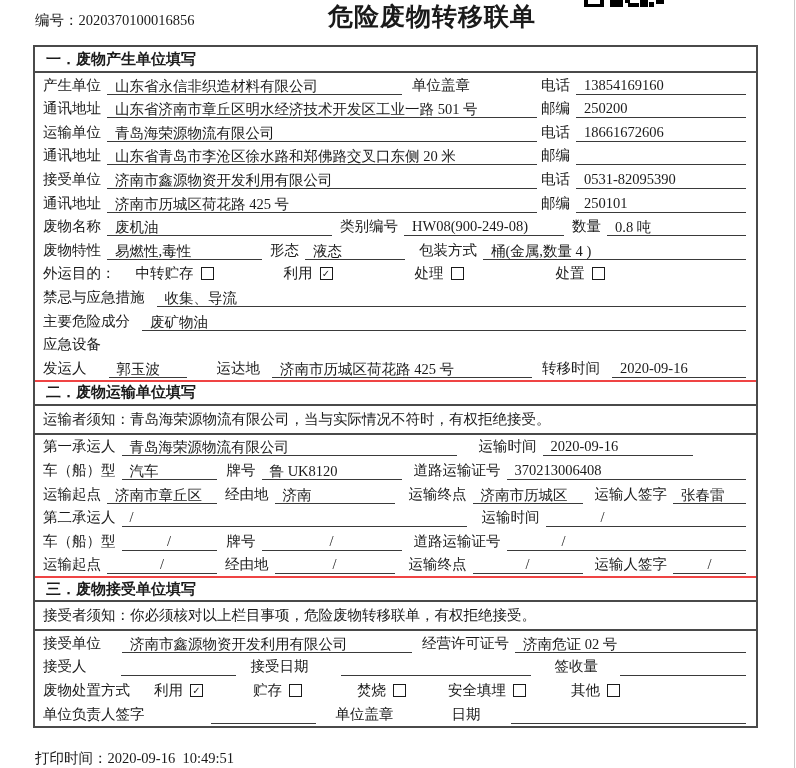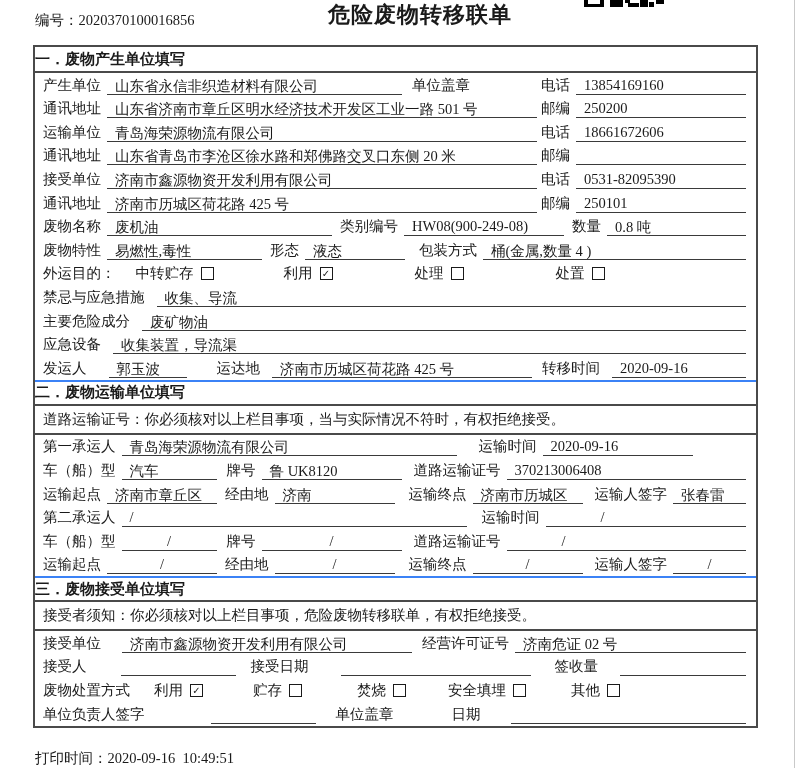--- a/index.html
+++ b/index.html
@@ -1,26 +1,26 @@
 <!DOCTYPE html>
 <html><head>
 <meta charset="utf-8">
 <style>
   html,body{margin:0;padding:0;background:#fff;}
   .page{position:relative;width:796px;height:768px;background:#ffffff;overflow:hidden;
         font-family:"Liberation Serif","DejaVu Serif",serif;color:#1a1a1a;}
   .edge-line{position:absolute;top:0;right:1px;width:1px;height:768px;background:#c9c9c9;}
   .serial{position:absolute;left:35px;top:11px;font-size:14.5px;white-space:nowrap;}
-  .form-title{position:absolute;left:328px;top:0px;font-size:22px;font-weight:bold;
+  .form-title{position:absolute;left:328px;top:0px;font-size:25px;font-weight:bold;
         font-family:"Liberation Sans","DejaVu Sans",sans-serif;letter-spacing:1px;white-space:nowrap;}
   .qr{position:absolute;left:584px;top:0;}
   .form{position:absolute;left:33px;top:45px;width:725px;border:2px solid #4a4a4a;box-sizing:border-box;background:#fff;}
-  .sec{height:26px;display:flex;align-items:center;padding:0 0;font-weight:bold;font-size:15px;
+  .sec{height:26px;display:flex;align-items:center;padding:0 11px;font-weight:bold;font-size:15px;
         border-bottom:2px solid #4a4a4a;font-family:"Liberation Sans","DejaVu Sans",sans-serif;box-sizing:border-box;}
-  .sec.bt{border-top:2px solid #3b82f6;}
+  .sec.bt{border-top:2px solid #ef4444;}
   .note{height:29px;display:flex;align-items:center;padding:0 8px;font-size:14.5px;
         border-bottom:2px solid #4a4a4a;box-sizing:border-box;white-space:nowrap;}
   .row{height:23.6px;display:flex;align-items:flex-end;padding:0 10px 2px 8px;font-size:14.5px;
         white-space:nowrap;box-sizing:border-box;}
   .l{margin-right:6px;flex:none;}
   .u{border-bottom:1px solid #3a3a3a;display:inline-block;height:18px;padding:0 2px 16px 8px;
         box-sizing:border-box;overflow:visible;flex:none;}
   .flex1{flex:1 1 auto;}
   .mla{margin-left:auto;}
   .ctr{text-align:center;padding-left:2px;}
@@ -153,34 +153,33 @@
       <span class="u flex1 ml6">收集、导流</span>
     </div>
 
     <div class="row">
       <span class="l">主要危险成分</span>
       <span class="u flex1 ml6">废矿物油</span>
     </div>
 
     <div class="row">
       <span class="l">应急设备</span>
-      <span class="u flex1 ml6">收集装置，导流渠</span>
     </div>
 
     <div class="row">
       <span class="l">发运人</span>
       <span class="u w78 ml16">郭玉波</span>
       <span class="l ml30">运达地</span>
       <span class="u w260 ml6">济南市历城区荷花路 425 号</span>
       <span class="l ml10">转移时间</span>
       <span class="u flex1 ml6">2020-09-16</span>
     </div>
 
     <div class="sec bt">二．废物运输单位填写</div>
-    <div class="note">道路运输证号：你必须核对以上栏目事项，当与实际情况不符时，有权拒绝接受。</div>
+    <div class="note">运输者须知：青岛海荣源物流有限公司，当与实际情况不符时，有权拒绝接受。</div>
 
     <div class="row">
       <span class="l">第一承运人</span>
       <span class="u w335">青岛海荣源物流有限公司</span>
       <span class="l ml22">运输时间</span>
       <span class="u w150">2020-09-16</span>
     </div>
 
     <div class="row">
       <span class="l">车（船）型</span>

